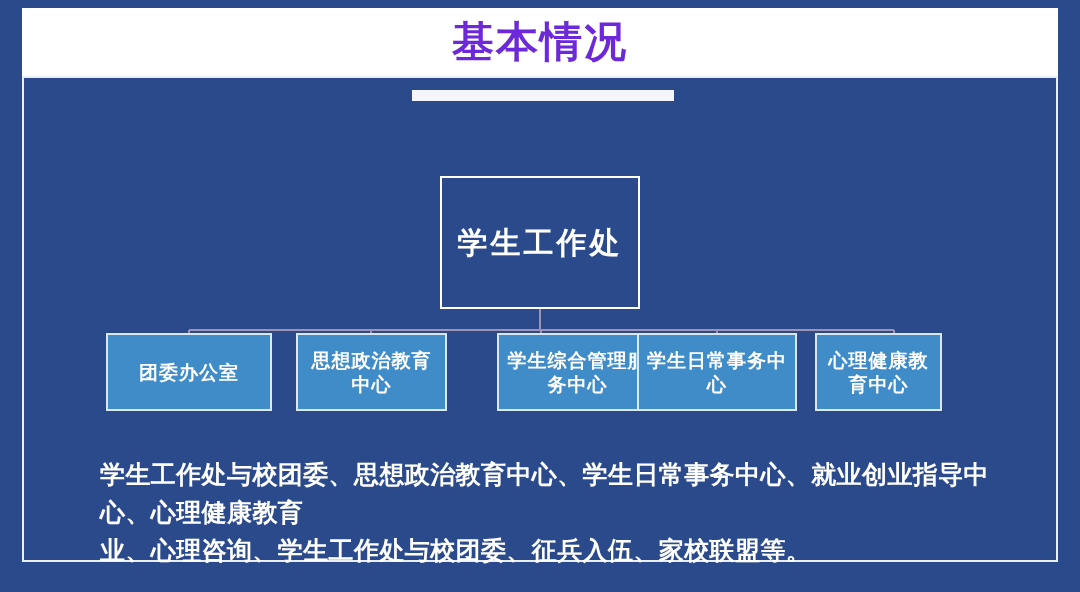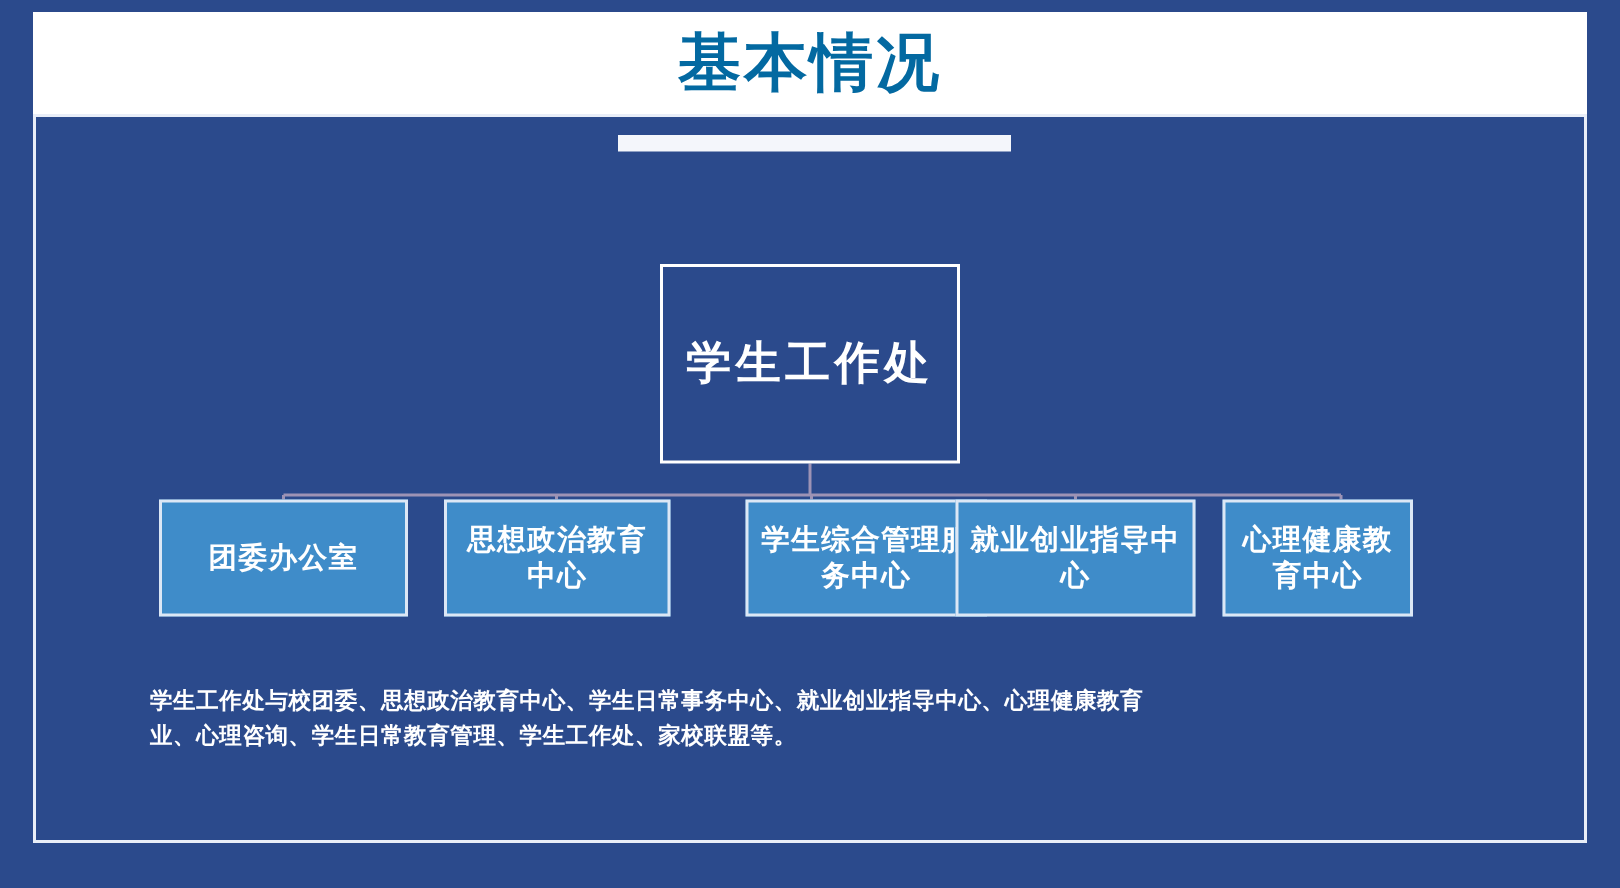--- a/index.html
+++ b/index.html
@@ -39,21 +39,21 @@
   }
 
   .title-text {
     position: absolute;
     left: 0;
     top: 0;
     width: 1036px;
     height: 68px;
     line-height: 68px;
     text-align: center;
-    color: #0369a1;
+    color: #6d28d9;
     font-size: 42px;
     font-weight: 700;
     letter-spacing: 2px;
   }
 
   
   .panel {
     position: absolute;
     left: 22px;
     top: 76px;
@@ -150,21 +150,21 @@
   .leaf-3 { left: 613px; width: 160px; }
   .leaf-4 { left: 791px; width: 127px; }
 
   
   .desc {
     position: absolute;
     left: 76px;
     top: 378px;
     width: 890px;
     color: #ffffff;
-    font-size: 15px;
+    font-size: 25px;
     font-weight: 700;
     line-height: 1.52;
     letter-spacing: 0.4px;
     text-align: left;
   }
   .desc p { margin: 0; }
 </style>
 </head>
 <body>
 
@@ -203,28 +203,28 @@
         <div class="leaf-box leaf-0">
           <span class="box-label">团委办公室</span>
         </div>
         <div class="leaf-box leaf-1">
           <span class="box-label">思想政治教育中心</span>
         </div>
         <div class="leaf-box leaf-2">
           <span class="box-label">学生综合管理服务中心</span>
         </div>
         <div class="leaf-box leaf-3">
-          <span class="box-label">就业创业指导中心</span>
+          <span class="box-label">学生日常事务中心</span>
         </div>
         <div class="leaf-box leaf-4">
           <span class="box-label">心理健康教育中心</span>
         </div>
       </div>
 
     </div>
 
     <div class="desc">
       <p>学生工作处与校团委、思想政治教育中心、学生日常事务中心、就业创业指导中心、心理健康教育</p>
-      <p>业、心理咨询、学生日常教育管理、学生工作处、家校联盟等。</p>
+      <p>业、心理咨询、学生工作处与校团委、征兵入伍、家校联盟等。</p>
     </div>
 
   </div>
 </div>
 
 </body></html>

